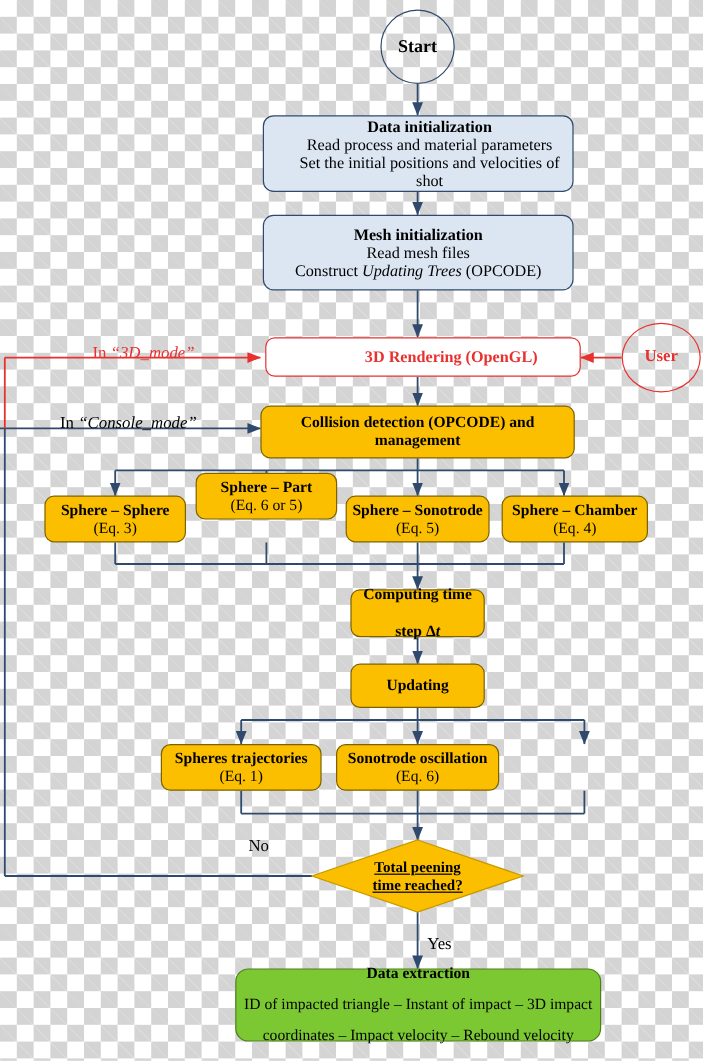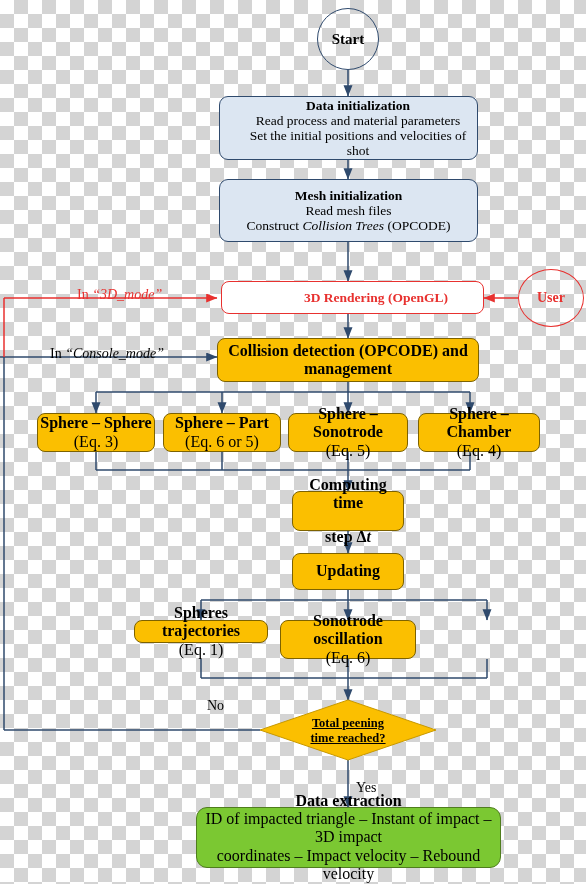--- a/index.html
+++ b/index.html
@@ -17,40 +17,40 @@
       linear-gradient(45deg,#d4d4d4 25%,transparent 25%,transparent 75%,#d4d4d4 75%);
     background-size:28px 28px;
     background-position:0 0,14px 14px;
     background-color:#ffffff;
   }
   .svg-layer{position:absolute;left:0;top:0;width:586px;height:884px;}
   .node{position:absolute;box-sizing:border-box;display:flex;flex-direction:column;
         align-items:center;justify-content:center;text-align:center;}
   .blue-box{background:#dce6f2;border:1.3px solid #2f4a6d;border-radius:9px;color:#000;}
   .orange-box{background:#fbbf00;border:1.3px solid #7d6200;border-radius:8px;color:#000;}
-  .green-box{background:#7bc832;border:1.3px solid #4f7d1e;border-radius:11px;color:#000;}
+  .green-box{background:#7bc832;border:1.3px solid #4f7d1e;border-radius:11px;color:#000;gap:11px;}
   .red-box{background:#ffffff;border:1.5px solid #e8312f;border-radius:8px;color:#e8312f;}
 
   .t-bold{font-weight:bold;}
   .t-ital{font-style:italic;}
 
   .startcircle{
     width:62px;height:62px;border-radius:50%;
     border:1.4px solid #2f4a6d;background:transparent;
     font-weight:bold;font-size:15px;color:#000;
   }
   .userellipse{
     width:66px;height:58px;border-radius:50%;
     border:1.5px solid #e8312f;background:transparent;
     font-weight:bold;font-size:14px;color:#e8312f;
   }
   .edge-label{position:absolute;color:#000;}
   .edge-label.red{color:#e8312f;}
   .line1{font-size:13.5px;line-height:1.12;}
-  .line2{font-size:16px;line-height:1.14;}
+  .line2{font-size:13px;line-height:1.14;}
   .diamond-text{position:absolute;font-weight:bold;font-size:12.5px;line-height:1.2;
                 text-align:center;color:#000;}
 </style>
 </head>
 <body>
 
 <div id="canvas">
 
   <svg class="svg-layer" viewBox="0 0 586 884" xmlns="http://www.w3.org/2000/svg">
     <defs>
@@ -120,21 +120,21 @@
   <div class="node blue-box" style="left:219px;top:96px;width:259px;height:64px;padding-left:19px;">
     <div class="t-bold line1">Data initialization</div>
     <div class="line1">Read process and material parameters</div>
     <div class="line1">Set the initial positions and velocities of shot</div>
   </div>
 
   <div class="node blue-box" style="left:219px;top:179px;width:259px;height:63px;">
     <div class="t-bold line1">Mesh initialization</div>
     <div class="line1">Read mesh files</div>
     <div class="line1">
-      <span>Construct </span><span class="t-ital">Collision Trees</span><span> (OPCODE)</span>
+      <span>Construct </span><span class="t-ital">Updating Trees</span><span> (OPCODE)</span>
     </div>
   </div>
 
   <div class="node red-box" style="left:221px;top:281px;width:263px;height:33px;padding-left:47px;">
     <span class="t-bold" style="font-size:13.5px;">3D Rendering (OpenGL)</span>
   </div>
 
   <div class="node userellipse" style="left:518px;top:269px;">
     <span>User</span>
   </div>
@@ -149,21 +149,21 @@
 
   <div class="node orange-box" style="left:217px;top:338px;width:262px;height:44px;">
     <div class="t-bold line2">Collision detection (OPCODE) and</div>
     <div class="t-bold line2">management</div>
   </div>
 
   <div class="node orange-box" style="left:37px;top:413px;width:118px;height:39px;">
     <div class="t-bold line2">Sphere – Sphere</div>
     <div class="line2">(Eq. 3)</div>
   </div>
-  <div class="node orange-box" style="left:163px;top:413px;width:118px;height:39px;">
+  <div class="node orange-box" style="left:163px;top:394px;width:118px;height:39px;">
     <div class="t-bold line2">Sphere – Part</div>
     <div class="line2">(Eq. 6 or 5)</div>
   </div>
   <div class="node orange-box" style="left:288px;top:413px;width:120px;height:39px;">
     <div class="t-bold line2">Sphere – Sonotrode</div>
     <div class="line2">(Eq. 5)</div>
   </div>
   <div class="node orange-box" style="left:418px;top:413px;width:122px;height:39px;">
     <div class="t-bold line2">Sphere – Chamber</div>
     <div class="line2">(Eq. 4)</div>
@@ -173,21 +173,21 @@
     <div class="t-bold line2">Computing time</div>
     <div class="t-bold line2">
       <span>step Δ</span><span class="t-ital">t</span>
     </div>
   </div>
 
   <div class="node orange-box" style="left:292px;top:553px;width:112px;height:37px;">
     <span class="t-bold line2">Updating</span>
   </div>
 
-  <div class="node orange-box" style="left:134px;top:620px;width:134px;height:23px;">
+  <div class="node orange-box" style="left:134px;top:620px;width:134px;height:39px;">
     <div class="t-bold line2">Spheres trajectories</div>
     <div class="line2">(Eq. 1)</div>
   </div>
   <div class="node orange-box" style="left:280px;top:620px;width:136px;height:39px;">
     <div class="t-bold line2">Sonotrode oscillation</div>
     <div class="line2">(Eq. 6)</div>
   </div>
 
   <svg class="svg-layer" style="pointer-events:none;" viewBox="0 0 586 884" xmlns="http://www.w3.org/2000/svg">
     <polygon points="348,700 436,730 348,760 260,730" fill="#fbbf00" stroke="#c79800" stroke-width="1"></polygon>

